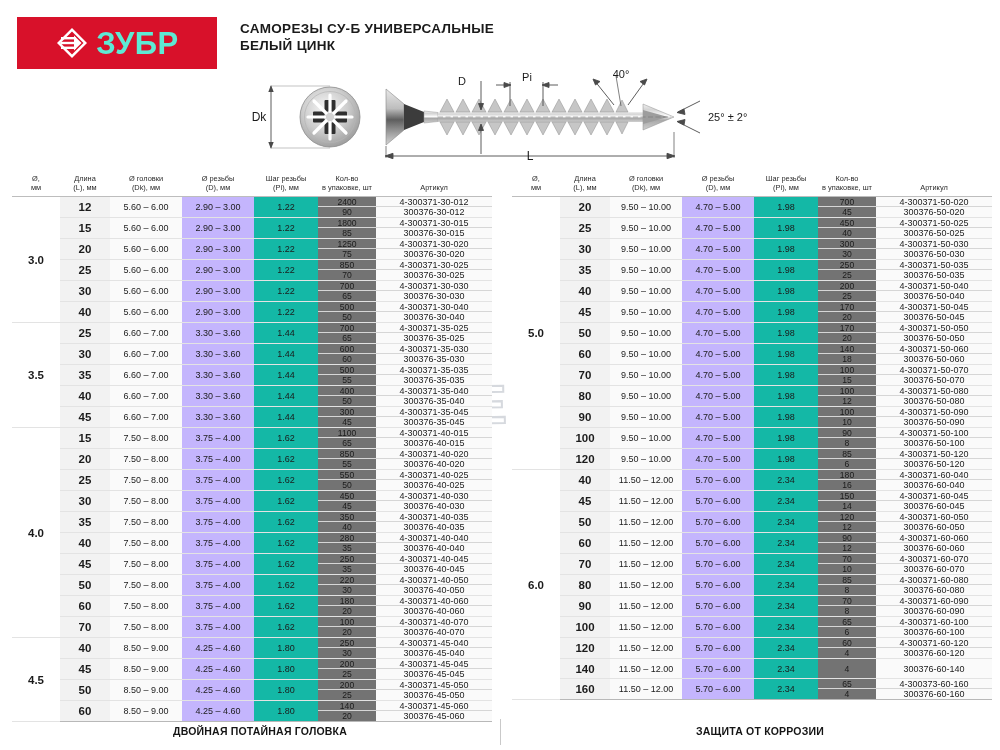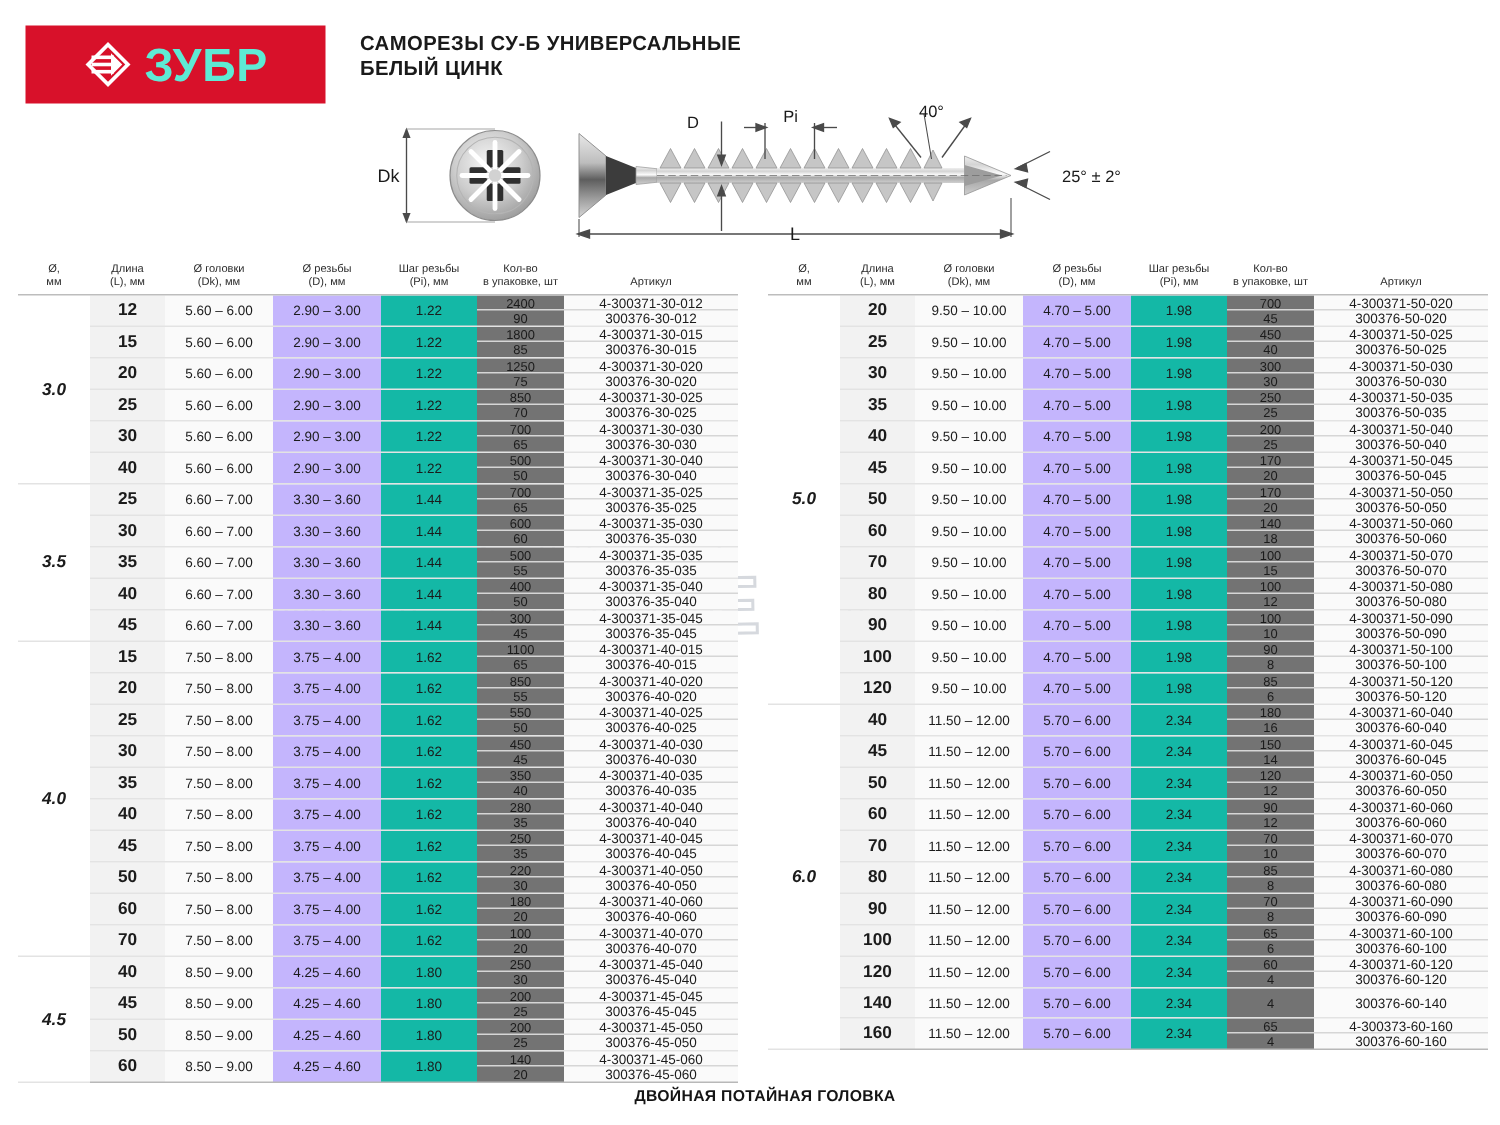--- a/index.html
+++ b/index.html
@@ -101,21 +101,20 @@
     padding:0;
     border-bottom:1px solid #e3e3e3;
     height:20px;
     line-height:10px;
     color:#1b1b1b;
   }
   td.dia {
     font-size:11.5px; font-weight:bold;
     border-bottom:none;
     background:#ffffff;
-    font-style:italic;
   }
   td.grp-top { border-top:1px solid #c9c9c9; }
   td.len {
     font-size:11.5px; font-weight:bold;
     background:#f2f2f2;
   }
   td.val { font-size:9px; background:#fafafa; }
   td.val.shade { background:#c4b5fd; }
   td.pitch { font-size:9px; background:#14b8a6; }
   td.qty { font-size:8.6px; background:#737373; padding:0; }
@@ -1297,13 +1296,14 @@
               <span>300376-60-160</span>
             </span>
           </td>
         </tr>
       </tbody>
   </table>
 </div>
 
 <div id="footer">
   <div class="foot-cell">ДВОЙНАЯ ПОТАЙНАЯ ГОЛОВКА</div>
+  <div class="foot-cell">ЗАЩИТА ОТ КОРРОЗИИ</div>
 </div>
 
 </body></html>

